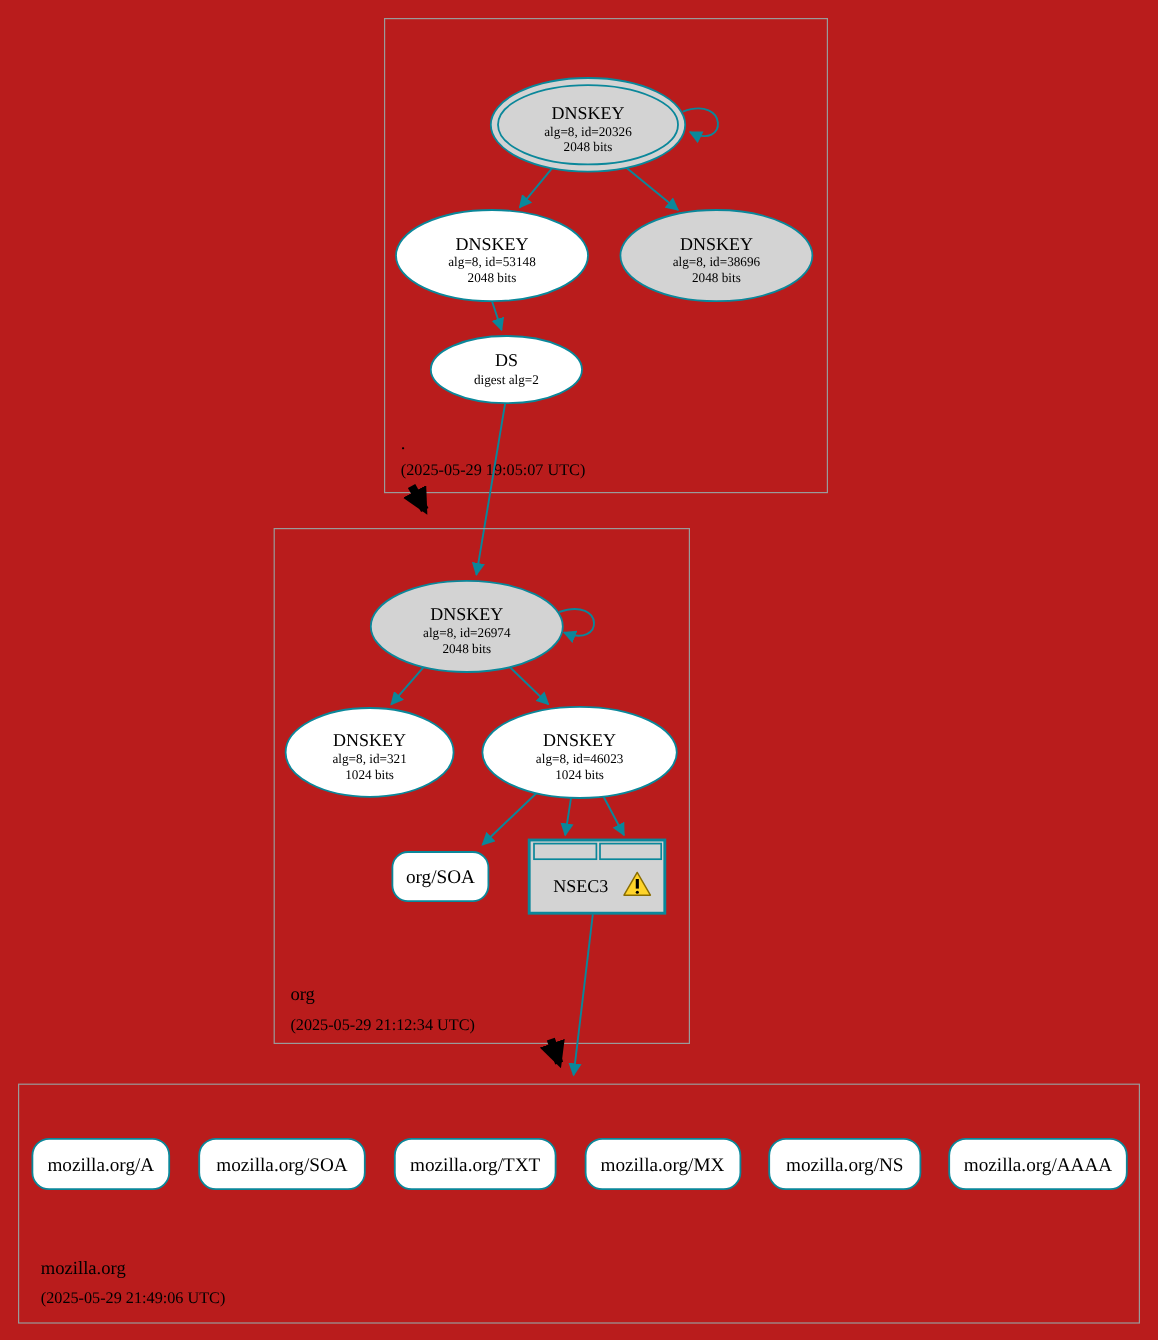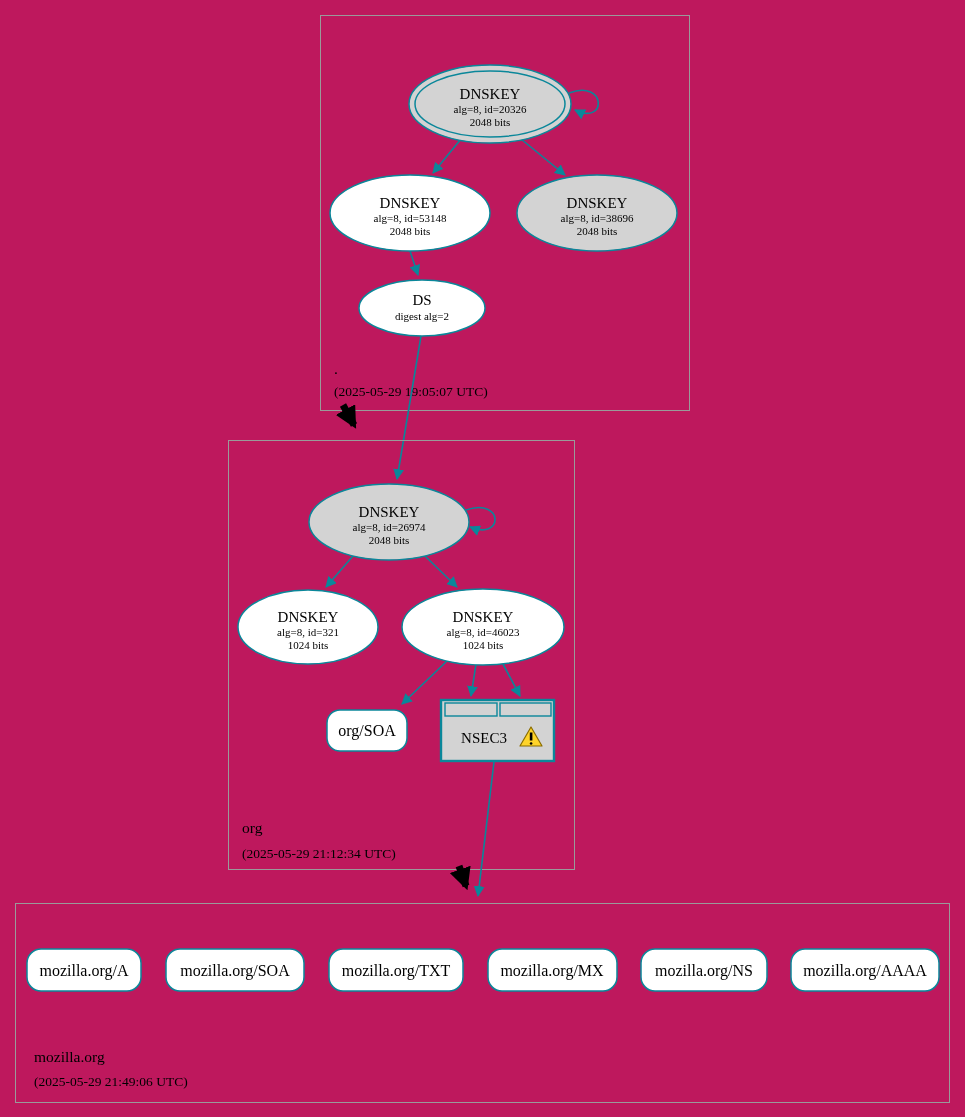--- a/index.html
+++ b/index.html
@@ -1,21 +1,21 @@
 <!DOCTYPE html>
 <html><head>
 <meta charset="utf-8">
 <style>
   html, body { margin: 0; padding: 0; background: #ffffff; }
   .stage {
     position: relative;
     width: 965px;
     height: 1117px;
     font-family: "Liberation Serif", serif;
-    background: #be185d;
+    background: #b91c1c;
     text-decoration: underline;
   }
   svg { display: block; }
   .zone-box { fill: none; stroke: #9a9a9a; stroke-width: 1; }
   .edge { stroke: #0a879a; stroke-width: 1.6; fill: none; }
   .edge-black { stroke: #000000; stroke-width: 7; fill: none; }
   .node-ellipse { stroke: #0a879a; stroke-width: 1.5; }
   .fill-white { fill: #ffffff; }
   .fill-gray { fill: #d3d3d3; }
   .rrset { fill: #ffffff; stroke: #0a879a; stroke-width: 1.5; }

